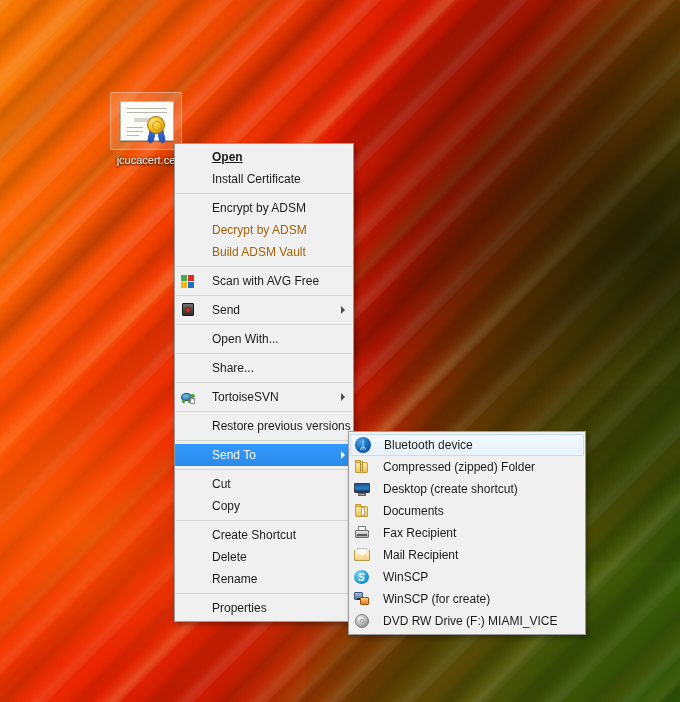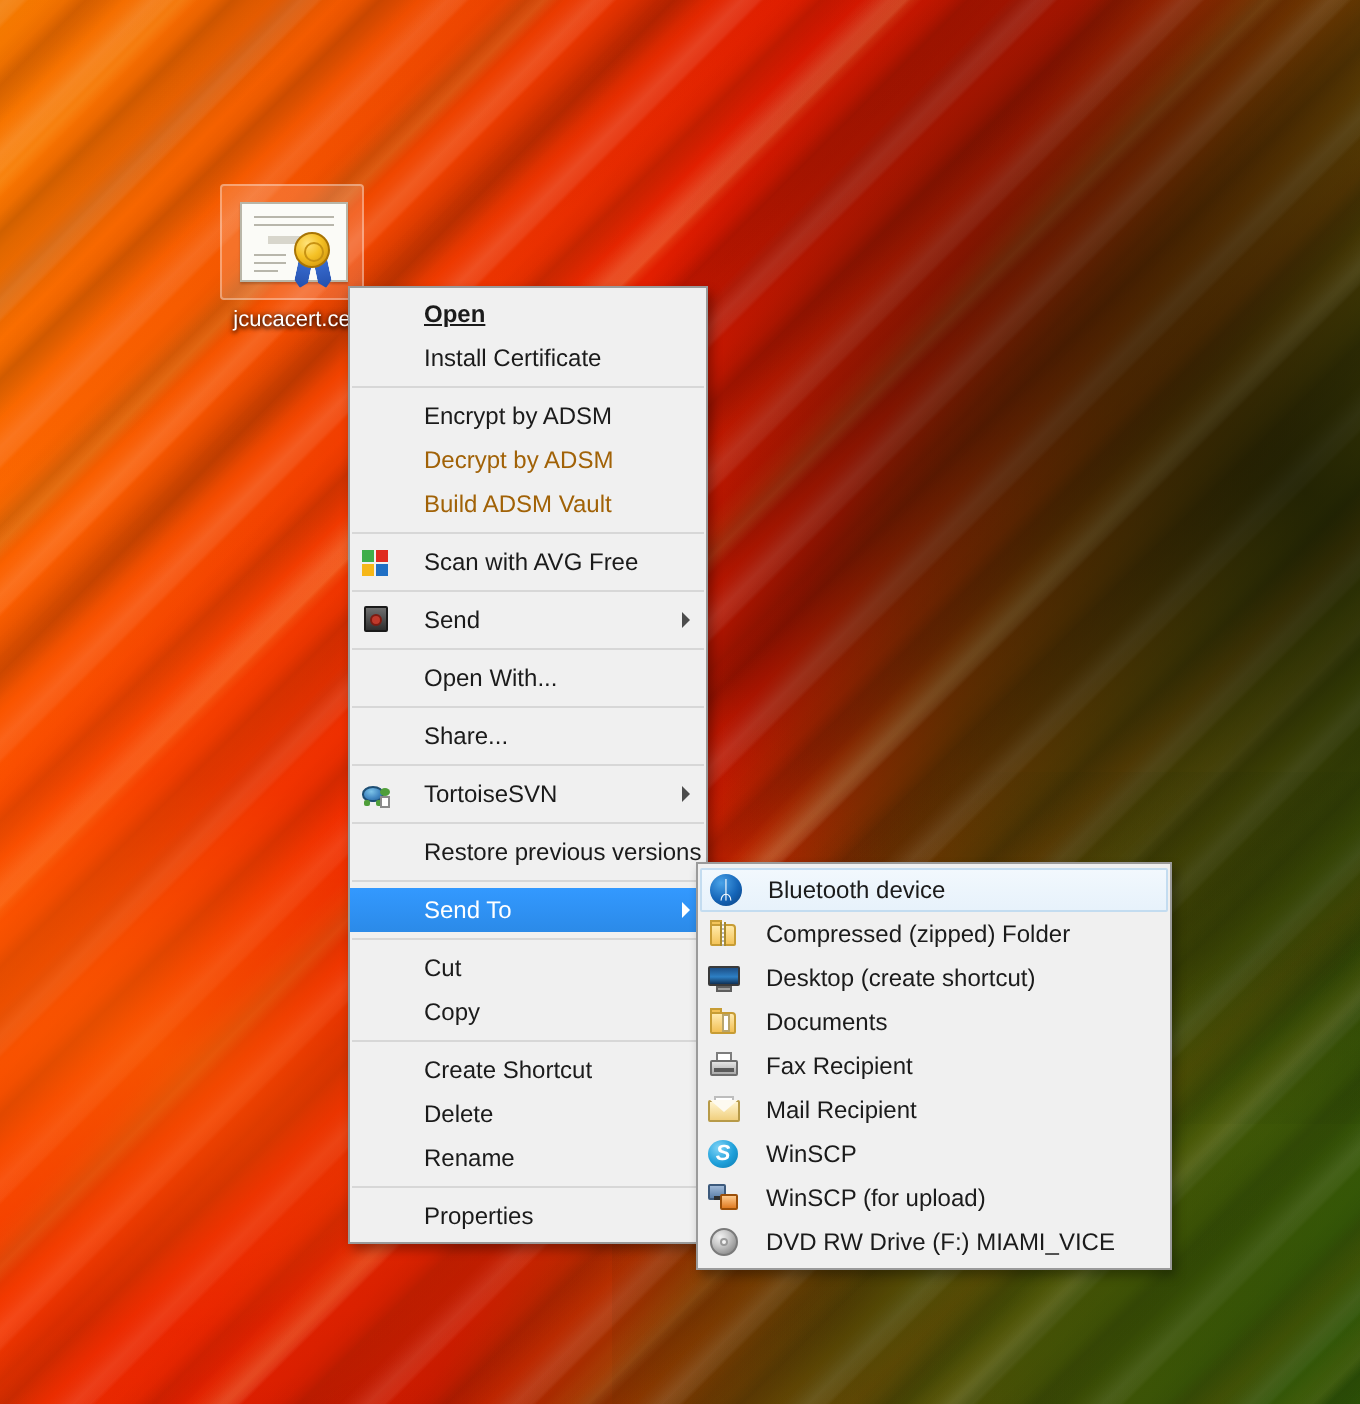--- a/index.html
+++ b/index.html
@@ -628,21 +628,21 @@
         <span class="txt">WinSCP</span>
       </div>
       <div class="mi">
         <span class="ico">
           <span class="ic ic-winscp">
             <span class="w1"></span>
             <span class="arr"></span>
             <span class="w2"></span>
           </span>
         </span>
-        <span class="txt">WinSCP (for upload)</span>
+        <span class="txt">WinSCP (for create)</span>
       </div>
       <div class="mi">
         <span class="ico">
           <span class="ic ic-dvd">
             <span class="disc"></span>
             <span class="hub"></span>
           </span>
         </span>
         <span class="txt">DVD RW Drive (F:) MIAMI_VICE</span>
       </div>

